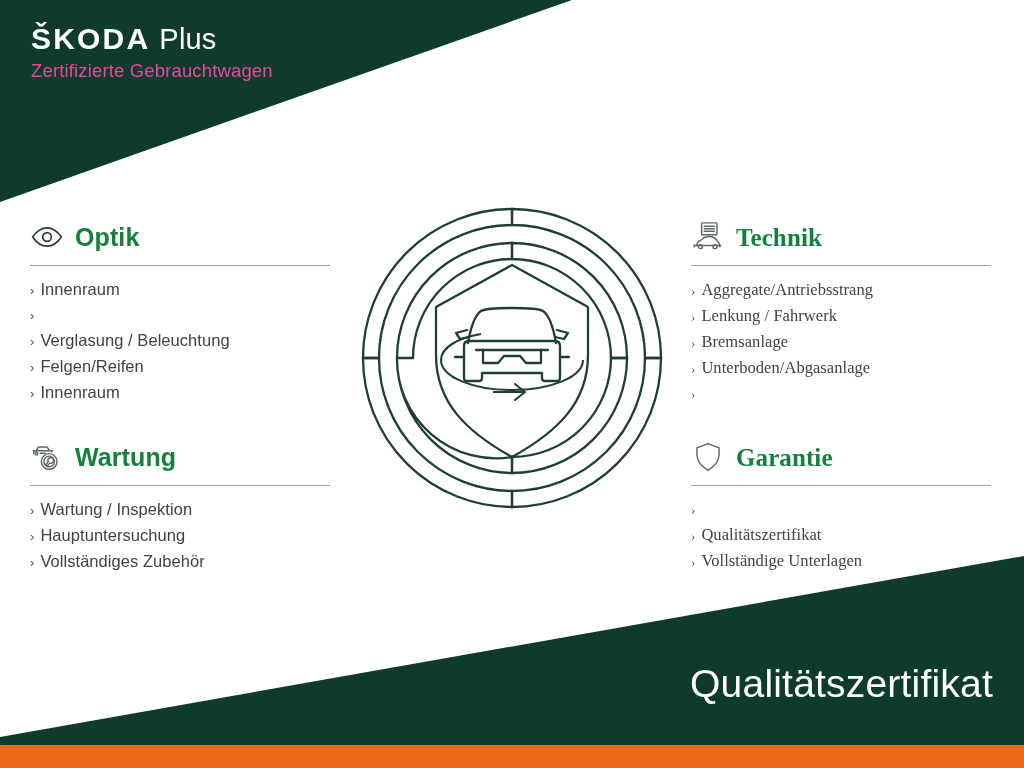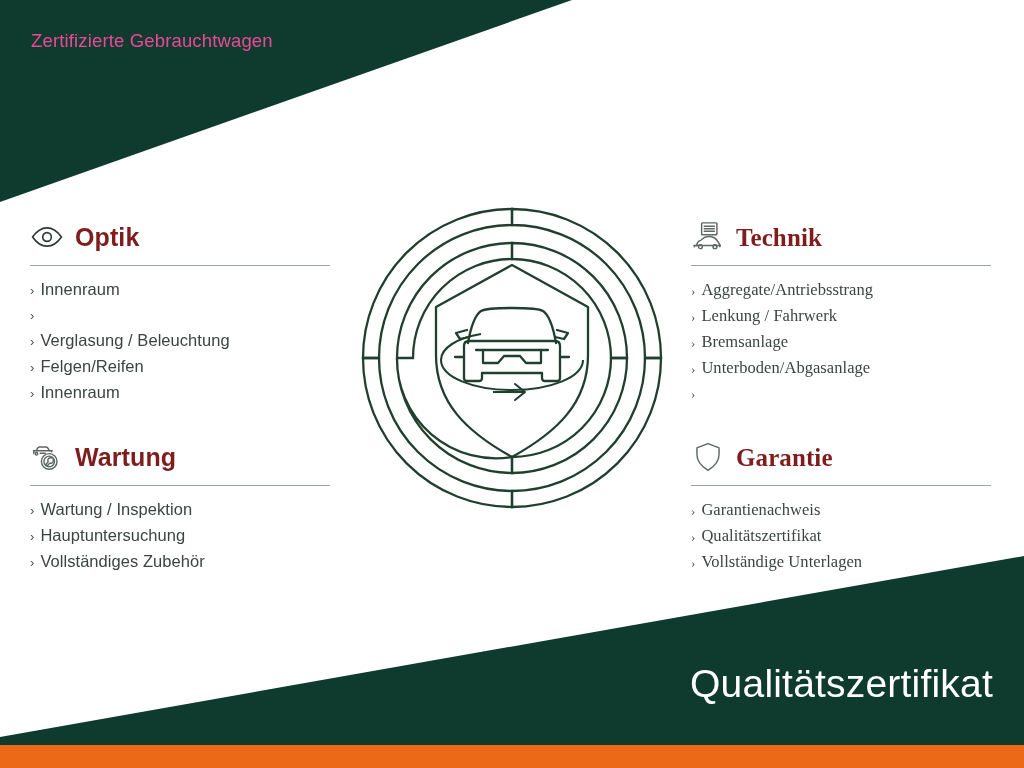--- a/index.html
+++ b/index.html
@@ -29,21 +29,21 @@
   
   .col{position:absolute;width:303px;}
   .col-left{left:30px;}
   .col-right{left:691px;font-family:Liberation Serif, serif;}
   .blk-a{top:216px;}
   .blk-b{top:436px;}
 
   .sec-head{display:flex;align-items:center;height:42px;gap:11px;}
   .sec-icon{width:34px;height:34px;flex:0 0 34px;display:block;}
   .sec-title{
-    font-size:25px;font-weight:700;color:#7f1d1d;letter-spacing:.1px;line-height:1;
+    font-size:25px;font-weight:700;color:#15803d;letter-spacing:.1px;line-height:1;
   }
   .sec-rule{height:1px;background:#9aa3a0;margin-top:7px;width:300px;}
 
   .sec-list{margin:11px 0 0 0;padding:0;list-style:none;}
   .sec-list li{
     display:flex;align-items:baseline;gap:6px;
     font-size:16.5px;color:#3c4542;line-height:25px;white-space:nowrap;
     letter-spacing:.05px;
   }
   .chev{color:#4a534f;font-size:13px;line-height:25px;flex:0 0 auto;}
@@ -64,20 +64,24 @@
 <div class="stage">
 
   <svg class="bg-svg" viewBox="0 0 1024 768" aria-hidden="true">
     <rect x="0" y="0" width="1024" height="768" fill="#ffffff"></rect>
     <polygon points="0,0 572,0 0,202" fill="#0E3B2E"></polygon>
     <polygon points="0,737 1024,556 1024,746 0,746" fill="#0E3B2E"></polygon>
     <rect x="0" y="745" width="1024" height="23" fill="#EC6A17"></rect>
   </svg>
 
   <div class="brand">
+    <div class="brand-row">
+      <span class="brand-skoda">ŠKODA</span>
+      <span class="brand-plus">Plus</span>
+    </div>
     <div class="brand-sub">Zertifizierte Gebrauchtwagen</div>
   </div>
 
   <div class="col col-left blk-a">
     <div class="sec-head">
       <svg class="sec-icon" viewBox="0 0 40 40" aria-hidden="true">
         <path d="M3 20c5-7.2 10.6-10.8 17-10.8S32 12.8 37 20c-5 7.2-10.6 10.8-17 10.8S8 27.2 3 20z" fill="none" stroke="#2b3a34" stroke-width="1.9" stroke-linejoin="round"></path>
         <circle cx="20" cy="20" r="5.1" fill="none" stroke="#2b3a34" stroke-width="1.9"></circle>
       </svg>
       <span class="sec-title">Optik</span>
@@ -182,21 +186,20 @@
     <div class="sec-head">
       <svg class="sec-icon" viewBox="0 0 40 40" aria-hidden="true">
         <path d="M20 4.2l13 5.1v7.9c0 7.6-5.2 13.9-13 18.6C12.2 31.1 7 24.8 7 17.2V9.3z" fill="none" stroke="#5d6764" stroke-width="1.7" stroke-linejoin="round"></path>
       </svg>
       <span class="sec-title">Garantie</span>
     </div>
     <div class="sec-rule"></div>
     <ul class="sec-list">
       <li>
           <span class="chev">›</span>
-          <span>Garantienachweis</span>
         </li>
       <li>
           <span class="chev">›</span>
           <span>Qualitätszertifikat</span>
         </li>
       <li>
           <span class="chev">›</span>
           <span>Vollständige Unterlagen</span>
         </li>
     </ul>

